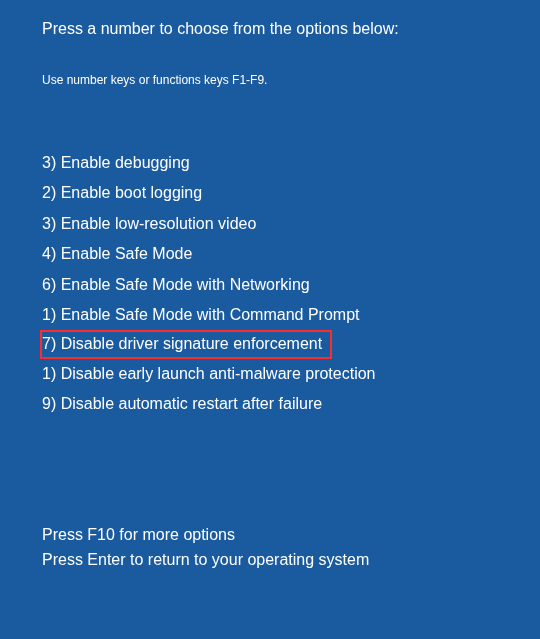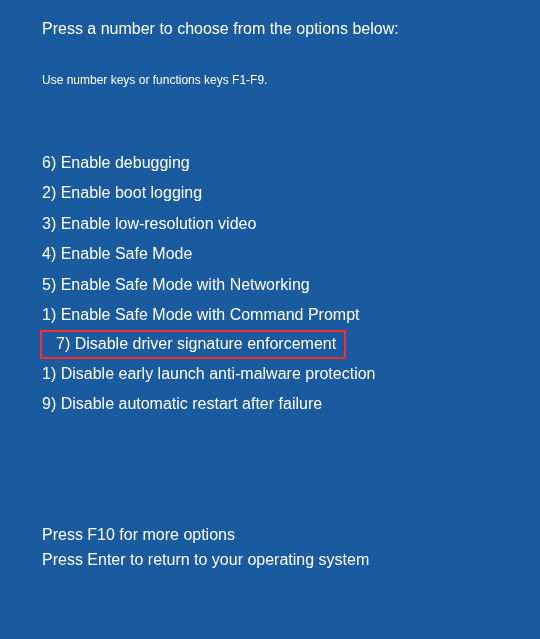--- a/index.html
+++ b/index.html
@@ -42,46 +42,46 @@
       font-size: 16px;
       font-weight: 400;
       line-height: 1.9;
       display: inline-block;
     }
     .option-wrapper {
       display: block;
     }
     .highlighted {
       border: 2px solid #ff2b2b;
-      padding: 1px 8px 1px 14px;
+      padding: 1px 8px 1px 0;
       margin-left: -2px;
       line-height: 1.4;
     }
     .footer {
       margin-top: 102px;
     }
     .footer-line {
       font-size: 16px;
       font-weight: 400;
       line-height: 1.6;
     }
   </style>
 </head>
 <body>
 
 <div class="container">
   <p class="instruction">Press a number to choose from the options below:</p>
   <p class="hint">Use number keys or functions keys F1-F9.</p>
 
   <ul class="options-list">
-    <li class="option-wrapper"><span class="option-item">6) Enable debugging</span></li>
+    <li class="option-wrapper"><span class="option-item">3) Enable debugging</span></li>
     <li class="option-wrapper"><span class="option-item">2) Enable boot logging</span></li>
     <li class="option-wrapper"><span class="option-item">3) Enable low-resolution video</span></li>
     <li class="option-wrapper"><span class="option-item">4) Enable Safe Mode</span></li>
-    <li class="option-wrapper"><span class="option-item">5) Enable Safe Mode with Networking</span></li>
+    <li class="option-wrapper"><span class="option-item">6) Enable Safe Mode with Networking</span></li>
     <li class="option-wrapper"><span class="option-item">1) Enable Safe Mode with Command Prompt</span></li>
     <li class="option-wrapper"><span class="option-item highlighted">7) Disable driver signature enforcement</span></li>
     <li class="option-wrapper"><span class="option-item">1) Disable early launch anti-malware protection</span></li>
     <li class="option-wrapper"><span class="option-item">9) Disable automatic restart after failure</span></li>
   </ul>
 
   <div class="footer">
     <p class="footer-line">Press F10 for more options</p>
     <p class="footer-line">Press Enter to return to your operating system</p>
   </div>

